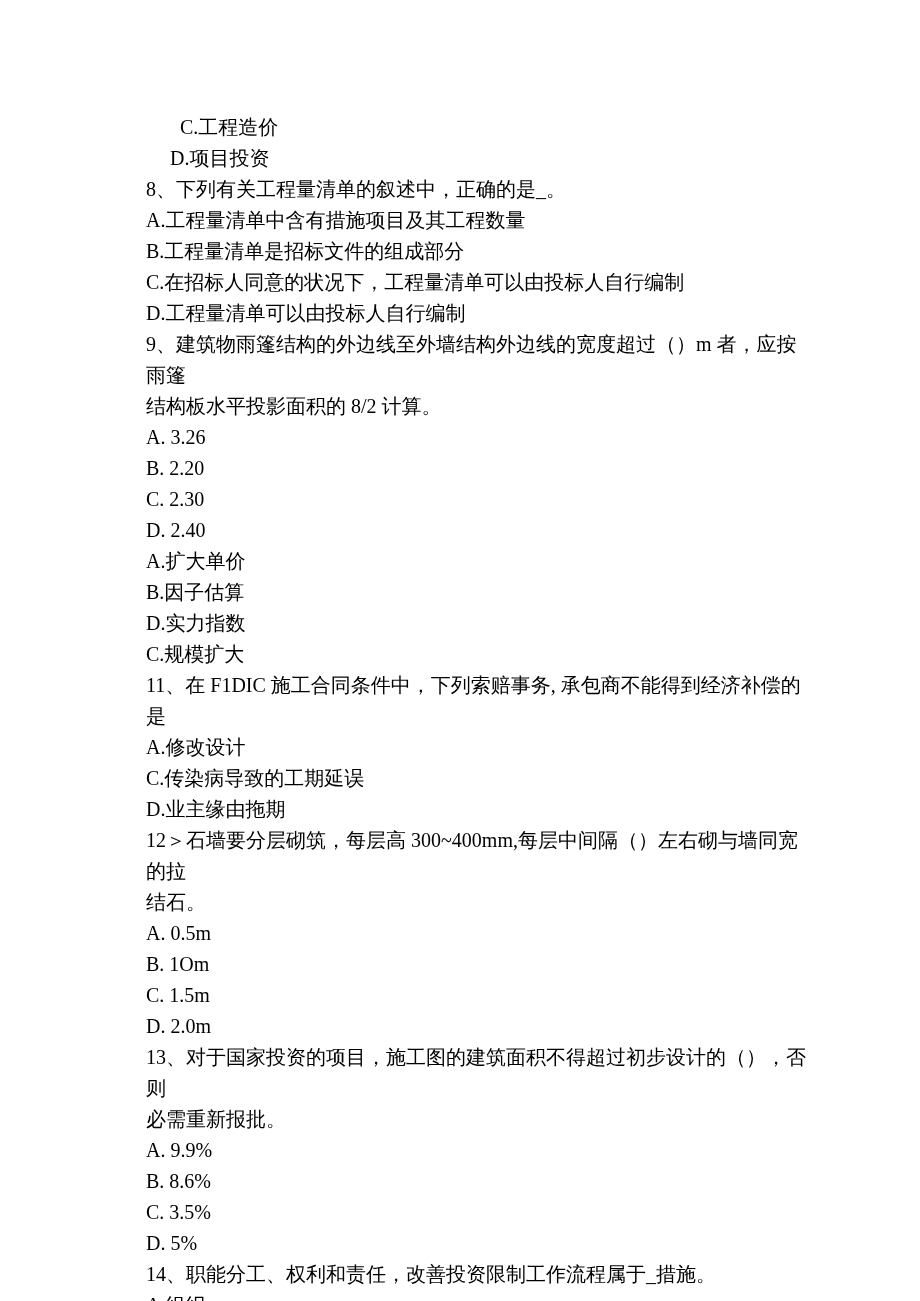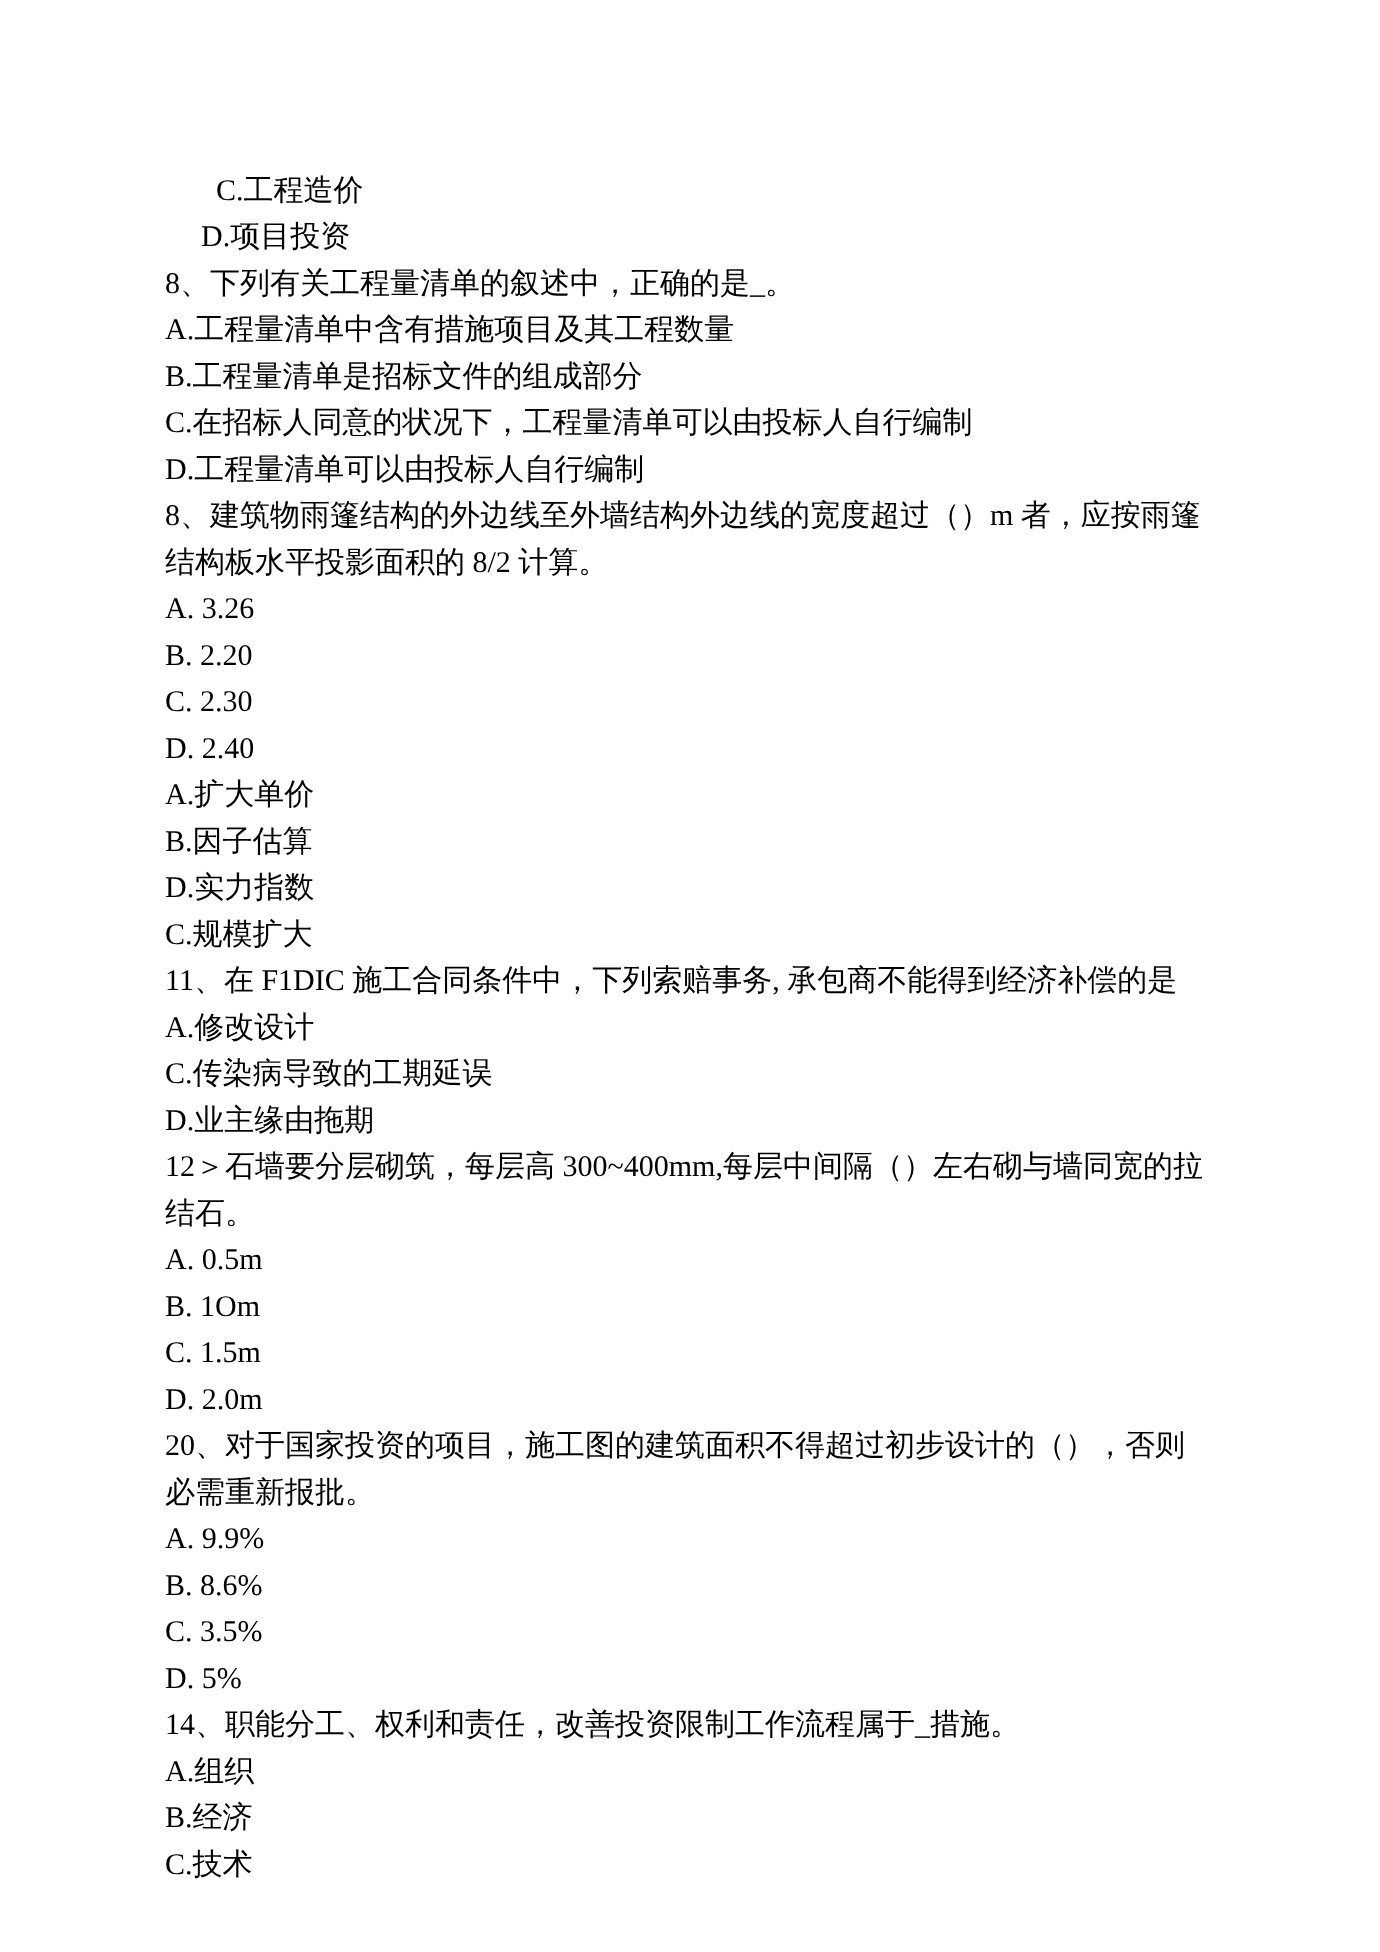--- a/index.html
+++ b/index.html
@@ -12,54 +12,54 @@
     line-height: 1.55;
   }
   .page {
     width: 920px;
     min-height: 1301px;
     box-sizing: border-box;
     padding: 112px 110px 50px 110px;
   }
   .indent1 { padding-left: 34px; }
   .indent2 { padding-left: 24px; }
-  .line { display: block; }
+  .line { display: block; margin-left: 36px; }
 </style>
 </head>
 <body>
 
 <div class="page" id="page-root">
     <div class="line indent1">C.工程造价</div>
     <div class="line indent2">D.项目投资</div>
     <div class="line ">8、下列有关工程量清单的叙述中，正确的是_。</div>
     <div class="line ">A.工程量清单中含有措施项目及其工程数量</div>
     <div class="line ">B.工程量清单是招标文件的组成部分</div>
     <div class="line ">C.在招标人同意的状况下，工程量清单可以由投标人自行编制</div>
     <div class="line ">D.工程量清单可以由投标人自行编制</div>
-    <div class="line ">8、建筑物雨篷结构的外边线至外墙结构外边线的宽度超过（）m 者，应按雨篷</div>
+    <div class="line ">9、建筑物雨篷结构的外边线至外墙结构外边线的宽度超过（）m 者，应按雨篷</div>
     <div class="line ">结构板水平投影面积的 8/2 计算。</div>
     <div class="line ">A.   3.26</div>
     <div class="line ">B.   2.20</div>
     <div class="line ">C.   2.30</div>
     <div class="line ">D.   2.40</div>
     <div class="line ">A.扩大单价</div>
     <div class="line ">B.因子估算</div>
     <div class="line ">D.实力指数</div>
     <div class="line ">C.规模扩大</div>
     <div class="line ">11、在 F1DIC 施工合同条件中，下列索赔事务, 承包商不能得到经济补偿的是</div>
     <div class="line ">A.修改设计</div>
     <div class="line ">C.传染病导致的工期延误</div>
     <div class="line ">D.业主缘由拖期</div>
     <div class="line ">12＞石墙要分层砌筑，每层高 300~400mm,每层中间隔（）左右砌与墙同宽的拉</div>
     <div class="line ">结石。</div>
     <div class="line ">A.   0.5m</div>
     <div class="line ">B.   1Om</div>
     <div class="line ">C.   1.5m</div>
     <div class="line ">D.   2.0m</div>
-    <div class="line ">20、对于国家投资的项目，施工图的建筑面积不得超过初步设计的（），否则</div>
+    <div class="line ">13、对于国家投资的项目，施工图的建筑面积不得超过初步设计的（），否则</div>
     <div class="line ">必需重新报批。</div>
     <div class="line ">A.   9.9%</div>
     <div class="line ">B.   8.6%</div>
     <div class="line ">C.   3.5%</div>
     <div class="line ">D.   5%</div>
     <div class="line ">14、职能分工、权利和责任，改善投资限制工作流程属于_措施。</div>
     <div class="line ">A.组织</div>
     <div class="line ">B.经济</div>
     <div class="line ">C.技术</div>
   </div>

